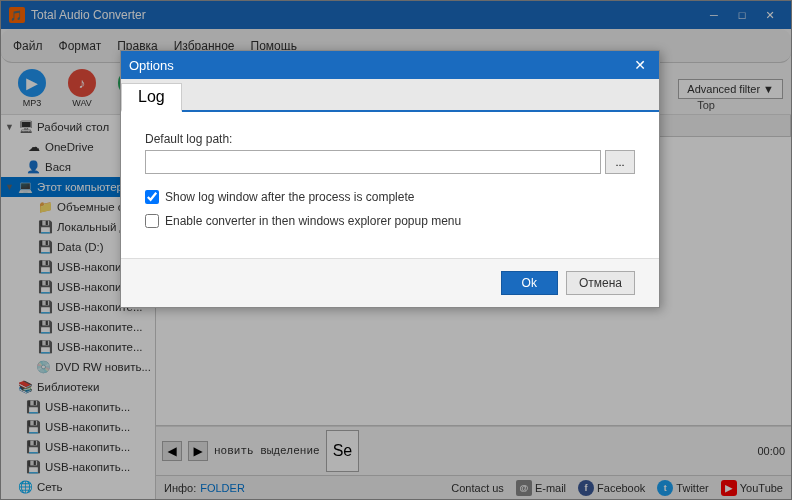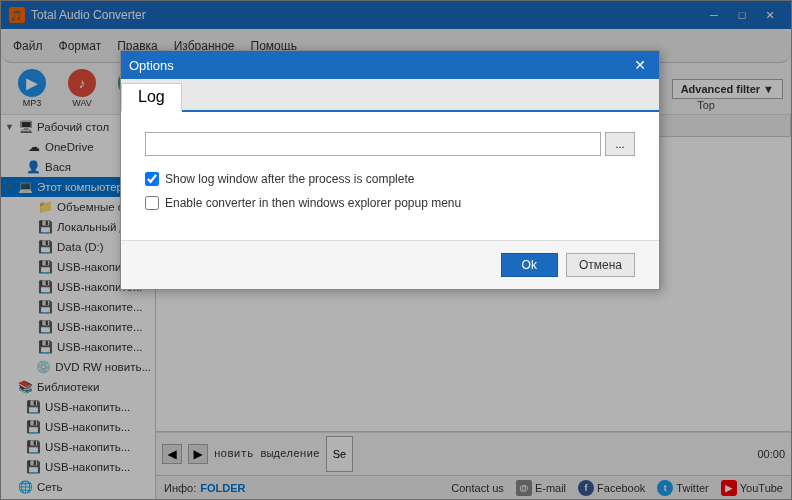--- a/index.html
+++ b/index.html
@@ -139,21 +139,20 @@
     .advanced-filter-btn {
       background: white;
       border: 1px solid #aaa;
       padding: 3px 8px;
       font-size: 11px;
       cursor: pointer;
       color: #333;
       display: flex;
       align-items: center;
       gap: 3px;
-      font-weight: bold;
     }
 
     
     .main-content {
       display: flex;
       flex: 1;
       overflow: hidden;
     }
 
     
@@ -252,42 +251,42 @@
       cursor: pointer;
       display: flex;
       align-items: center;
       justify-content: center;
       font-size: 12px;
     }
     .se-btn {
       padding: 11px 6px;
       background: white;
       border: 1px solid #aaa;
-      font-size: 11px;
+      font-size: 16px;
       cursor: pointer;
     }
     .time-display {
       margin-left: auto;
       font-size: 11px;
       color: #333;
     }
 
     .status-bar {
       display: flex;
       align-items: center;
       padding: 2px 8px;
       background: #f0f0f0;
       border-top: 1px solid #ccc;
       font-size: 11px;
       color: #333;
       height: 24px;
       flex-shrink: 0;
     }
     .status-label { color: #333; }
-    .status-value { color: #0078d7; font-weight: bold; margin-left: 4px; }
+    .status-value { color: #0078d7; font-weight: normal; margin-left: 4px; }
     .status-social {
       margin-left: auto;
       display: flex;
       align-items: center;
       gap: 12px;
       font-size: 11px;
     }
     .social-link {
       display: flex;
       align-items: center;
@@ -685,20 +684,21 @@
       <button class="dialog-close-btn">✕</button>
     </div>
 
     <div class="dialog-tabs">
       <div class="dialog-tab active">Log</div>
     </div>
 
     <div class="dialog-body">
 
       <div class="form-group">
+        <label class="form-label">Default log path:</label>
         <div class="path-input-row">
           <input type="text" class="path-input" value="" style="">
           <button class="browse-btn">...</button>
         </div>
       </div>
 
       <div class="checkbox-row">
         <input type="checkbox" class="checkbox-input" checked="" style="">
         <label class="checkbox-label">Show log window after the process is complete</label>
       </div>

